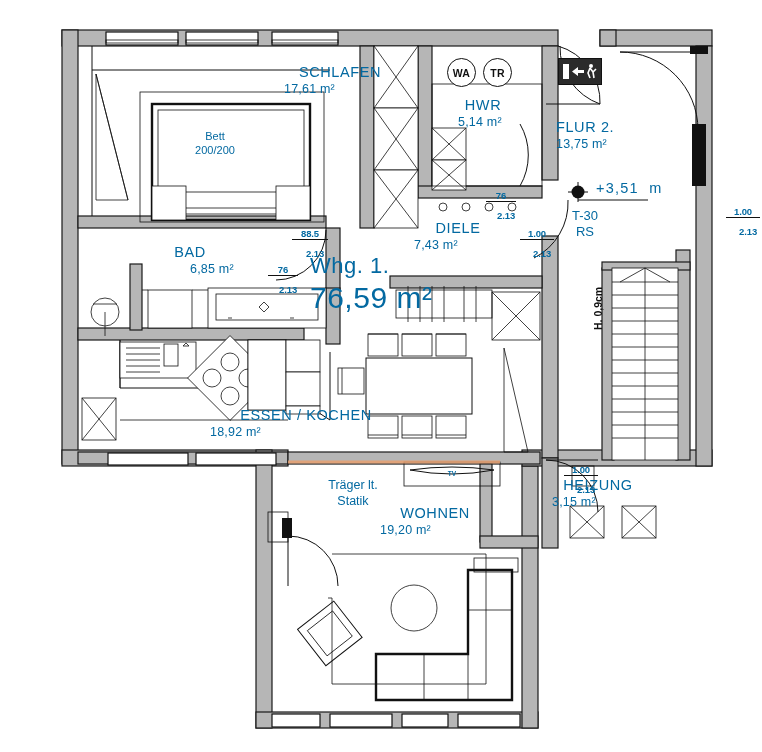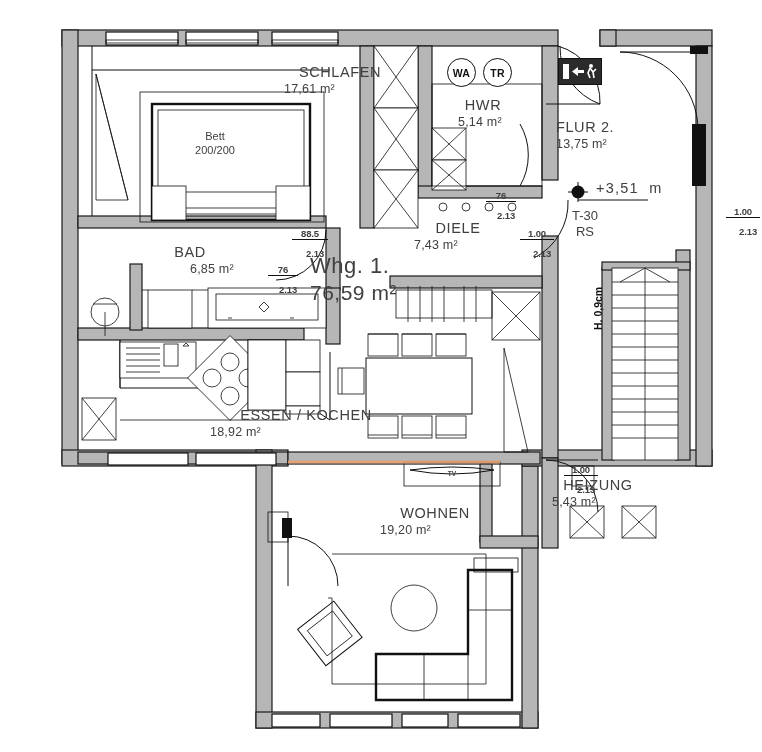--- a/index.html
+++ b/index.html
@@ -22,39 +22,39 @@
   svg.floorplan {
     position: absolute;
     left: 0;
     top: 0;
     width: 762px;
     height: 752px;
     display: block;
   }
   .lbl {
     position: absolute;
-    color: #404040;
+    color: #0369a1;
     white-space: pre;
     line-height: 1.12;
   }
   .room-name {
     font-size: 14.5px;
     letter-spacing: 0.6px;
     text-align: center;
   }
   .room-area {
     font-size: 12.5px;
     letter-spacing: 0.2px;
   }
   .big-name {
     font-size: 22px;
     letter-spacing: 0.5px;
   }
   .big-area {
-    font-size: 21px;
+    font-size: 30px;
     letter-spacing: 0.5px;
   }
   .door-dim {
     font-size: 9.5px;
     font-weight: bold;
     text-align: center;
     line-height: 1.0;
     letter-spacing: -0.1px;
   }
   .door-dim .top {
@@ -417,31 +417,33 @@
   <div class="lbl room-name" style="left:142px; top:244px; width:96px;">BAD</div>
   <div class="lbl room-area" style="left:142px; top:262px; width:96px;padding-left:48px;">6,85 m²</div>
 
   <div class="lbl room-name" style="left:226px; top:407px; width:160px;">ESSEN / KOCHEN</div>
   <div class="lbl room-area" style="left:210px; top:425px; width:160px;">18,92 m²</div>
 
   <div class="lbl room-name" style="left:380px; top:505px; width:110px;">WOHNEN</div>
   <div class="lbl room-area" style="left:380px; top:523px; width:110px;">19,20 m²</div>
 
   <div class="lbl room-name" style="left:552px; top:477px; width:92px;">HEIZUNG</div>
-  <div class="lbl room-area" style="left:552px; top:495px; width:92px;">5,43 m²</div>
+  <div class="lbl room-area" style="left:552px; top:495px; width:92px;">3,15 m²</div>
 
   <div class="lbl big-name" style="left:310px; top:254px;">Whg. 1.</div>
   <div class="lbl big-area" style="left:310px; top:281px;">76,59 m²</div>
 
   <div class="lbl" style="left:186px; top:130px; width:58px; font-size:11px; text-align:center;">Bett</div>
   <div class="lbl" style="left:178px; top:144px; width:74px; font-size:11px; text-align:center;">200/200</div>
 
   <div class="circ-tag" style="left:447px; top:58px;">WA</div>
   <div class="circ-tag" style="left:483px; top:58px;">TR</div>
 
+  <div class="lbl small-note" style="left:308px; top:478px; width:90px;">Träger lt.
+Statik</div>
 
   <div class="lbl small-note" style="left:562px; top:208px; width:46px; font-size:13px;">T-30
 RS</div>
 
   <div class="vert-lbl" style="left:592px; top:330px;">H. 0,9cm</div>
 
   <div class="lbl level-mark" style="left:596px; top:180px;">+3,51  m</div>
 
   <div class="lbl tv-tag" style="left:436px; top:470px; width:32px;">TV</div>
 

